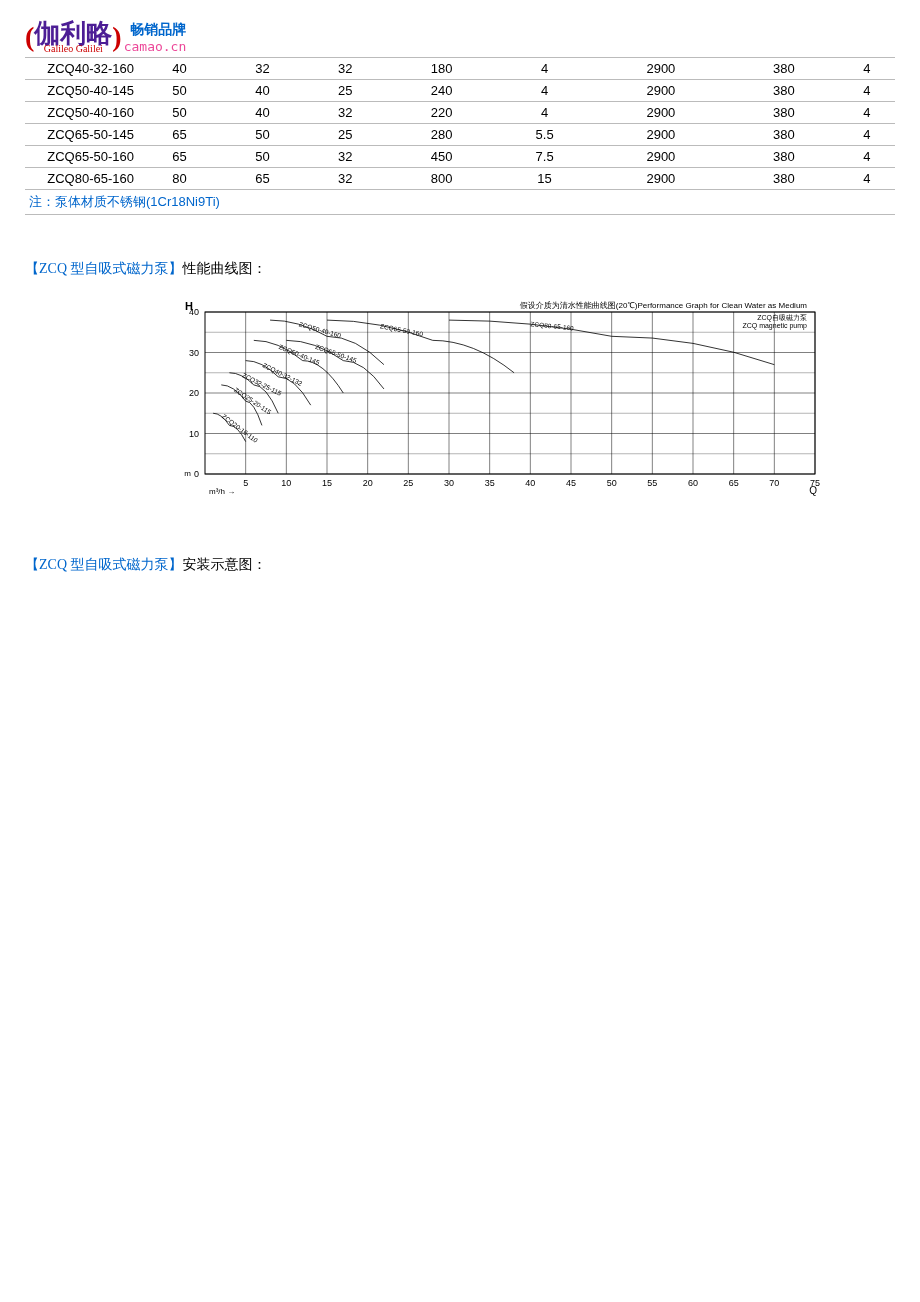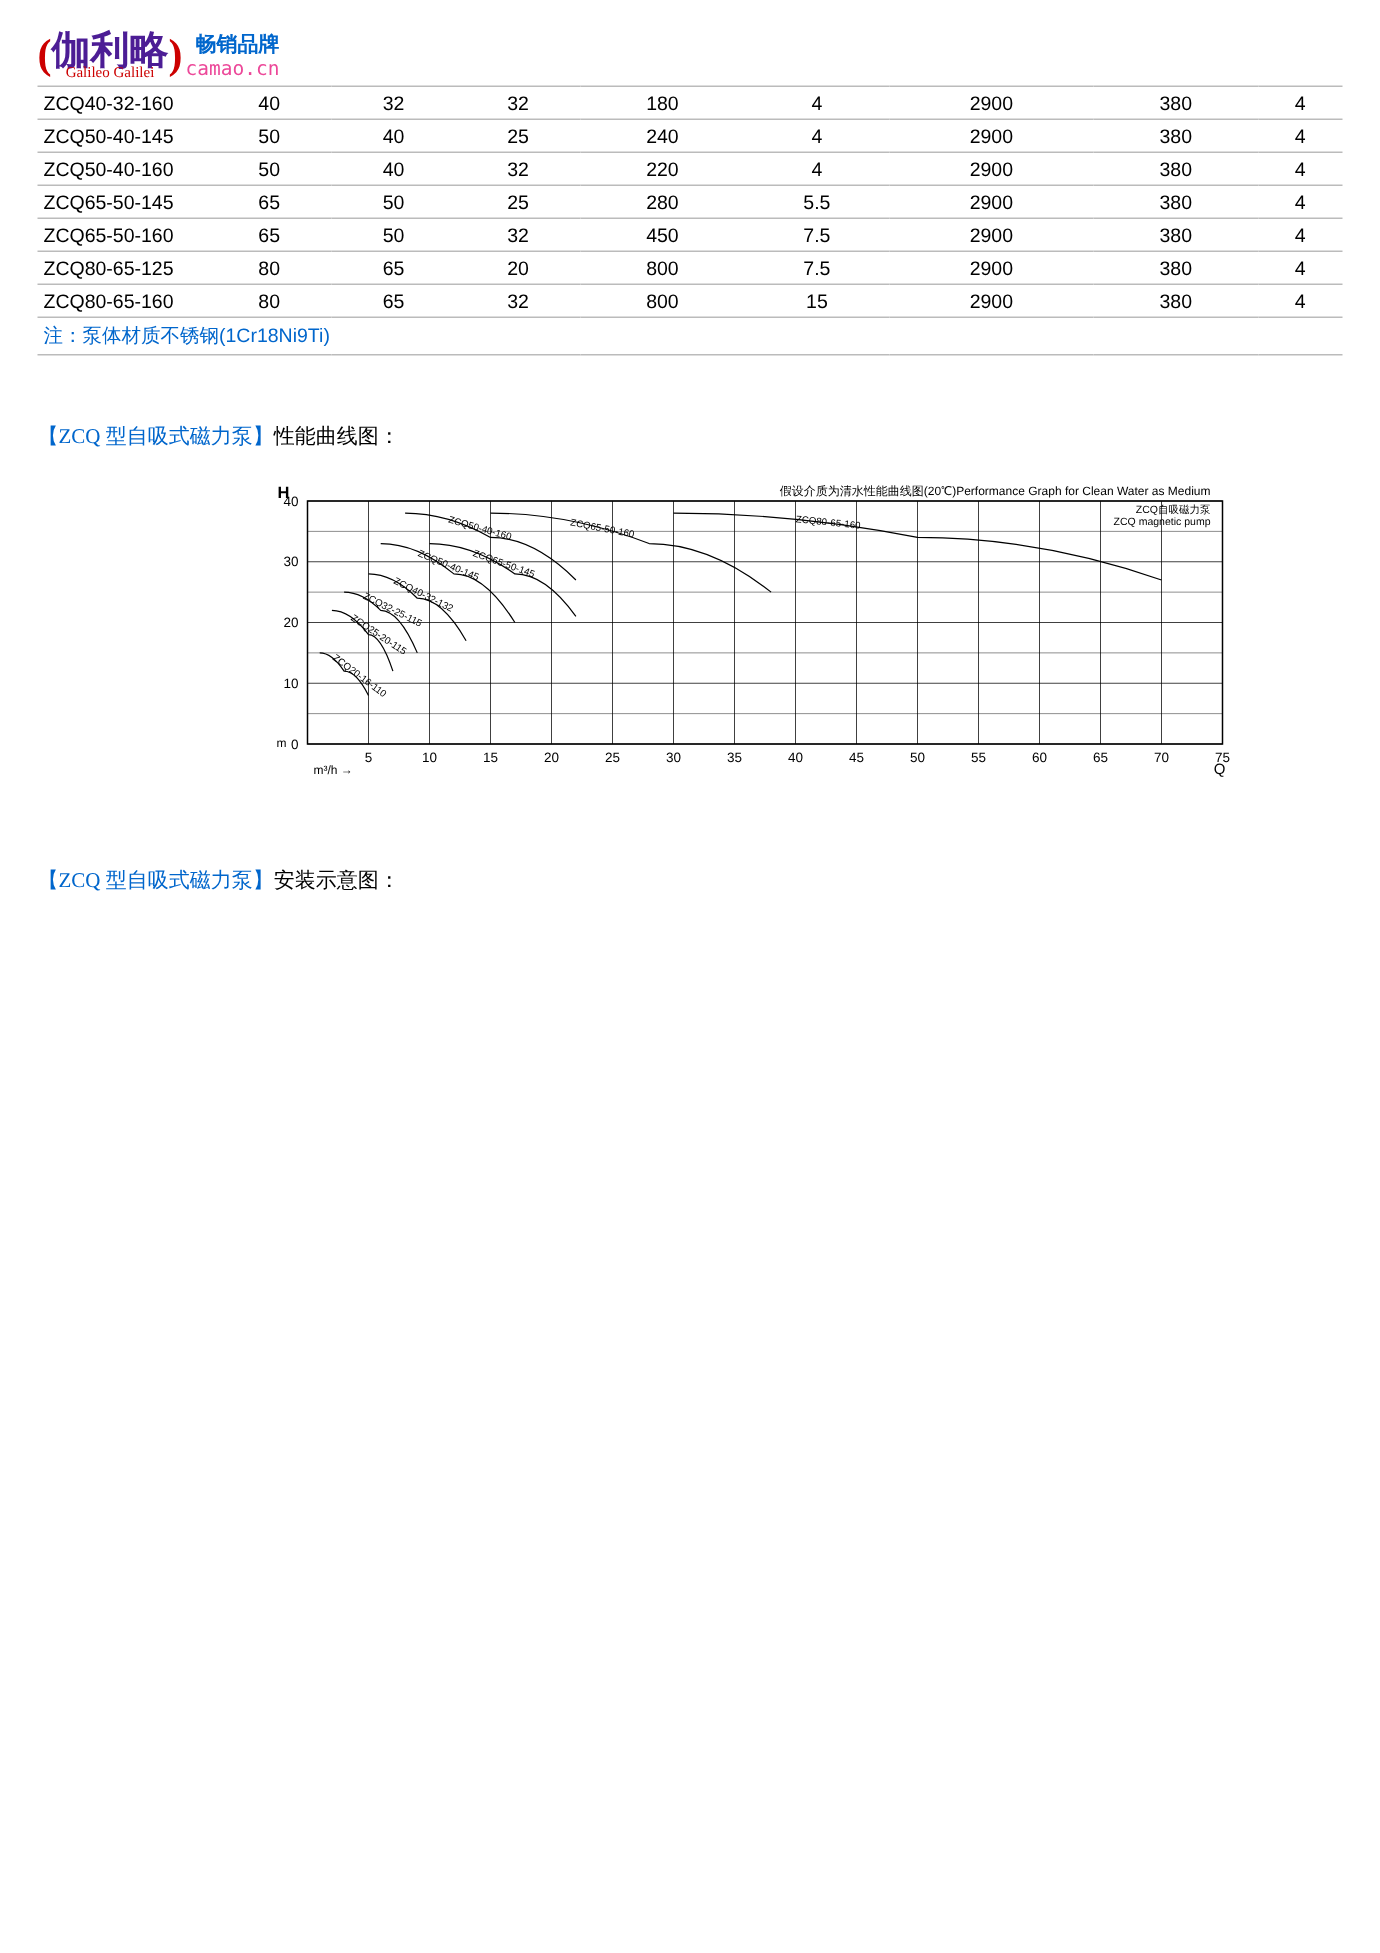--- a/index.html
+++ b/index.html
@@ -34,21 +34,21 @@
     margin-top: 0px;
   }
   table.spec td {
     border-top: 1px solid #bbb;
     border-bottom: 1px dashed #bbb;
     padding: 3px 4px;
     text-align: center;
     font-size: 13px;
   }
   table.spec tr:last-child td { border-bottom: 1px solid #bbb;}
-  table.spec td:first-child { text-align:left; width:105px;}
+  table.spec td:first-child { text-align:right; width:105px;}
   .note-row td {
     text-align:left !important;
     color:#06c;
     padding: 4px 4px;
     border-bottom: 1px solid #bbb !important;
   }
   .section-heading {
     margin-top: 45px;
     margin-bottom: 20px;
   }
@@ -122,31 +122,20 @@
         <td>2900</td>
         <td>380</td>
         <td>4</td>
       </tr>
       <tr>
         <td>ZCQ65-50-160</td>
         <td>65</td>
         <td>50</td>
         <td>32</td>
         <td>450</td>
-        <td>7.5</td>
-        <td>2900</td>
-        <td>380</td>
-        <td>4</td>
-      </tr>
-      <tr>
-        <td>ZCQ80-65-125</td>
-        <td>80</td>
-        <td>65</td>
-        <td>20</td>
-        <td>800</td>
         <td>7.5</td>
         <td>2900</td>
         <td>380</td>
         <td>4</td>
       </tr>
       <tr>
         <td>ZCQ80-65-160</td>
         <td>80</td>
         <td>65</td>
         <td>32</td>

